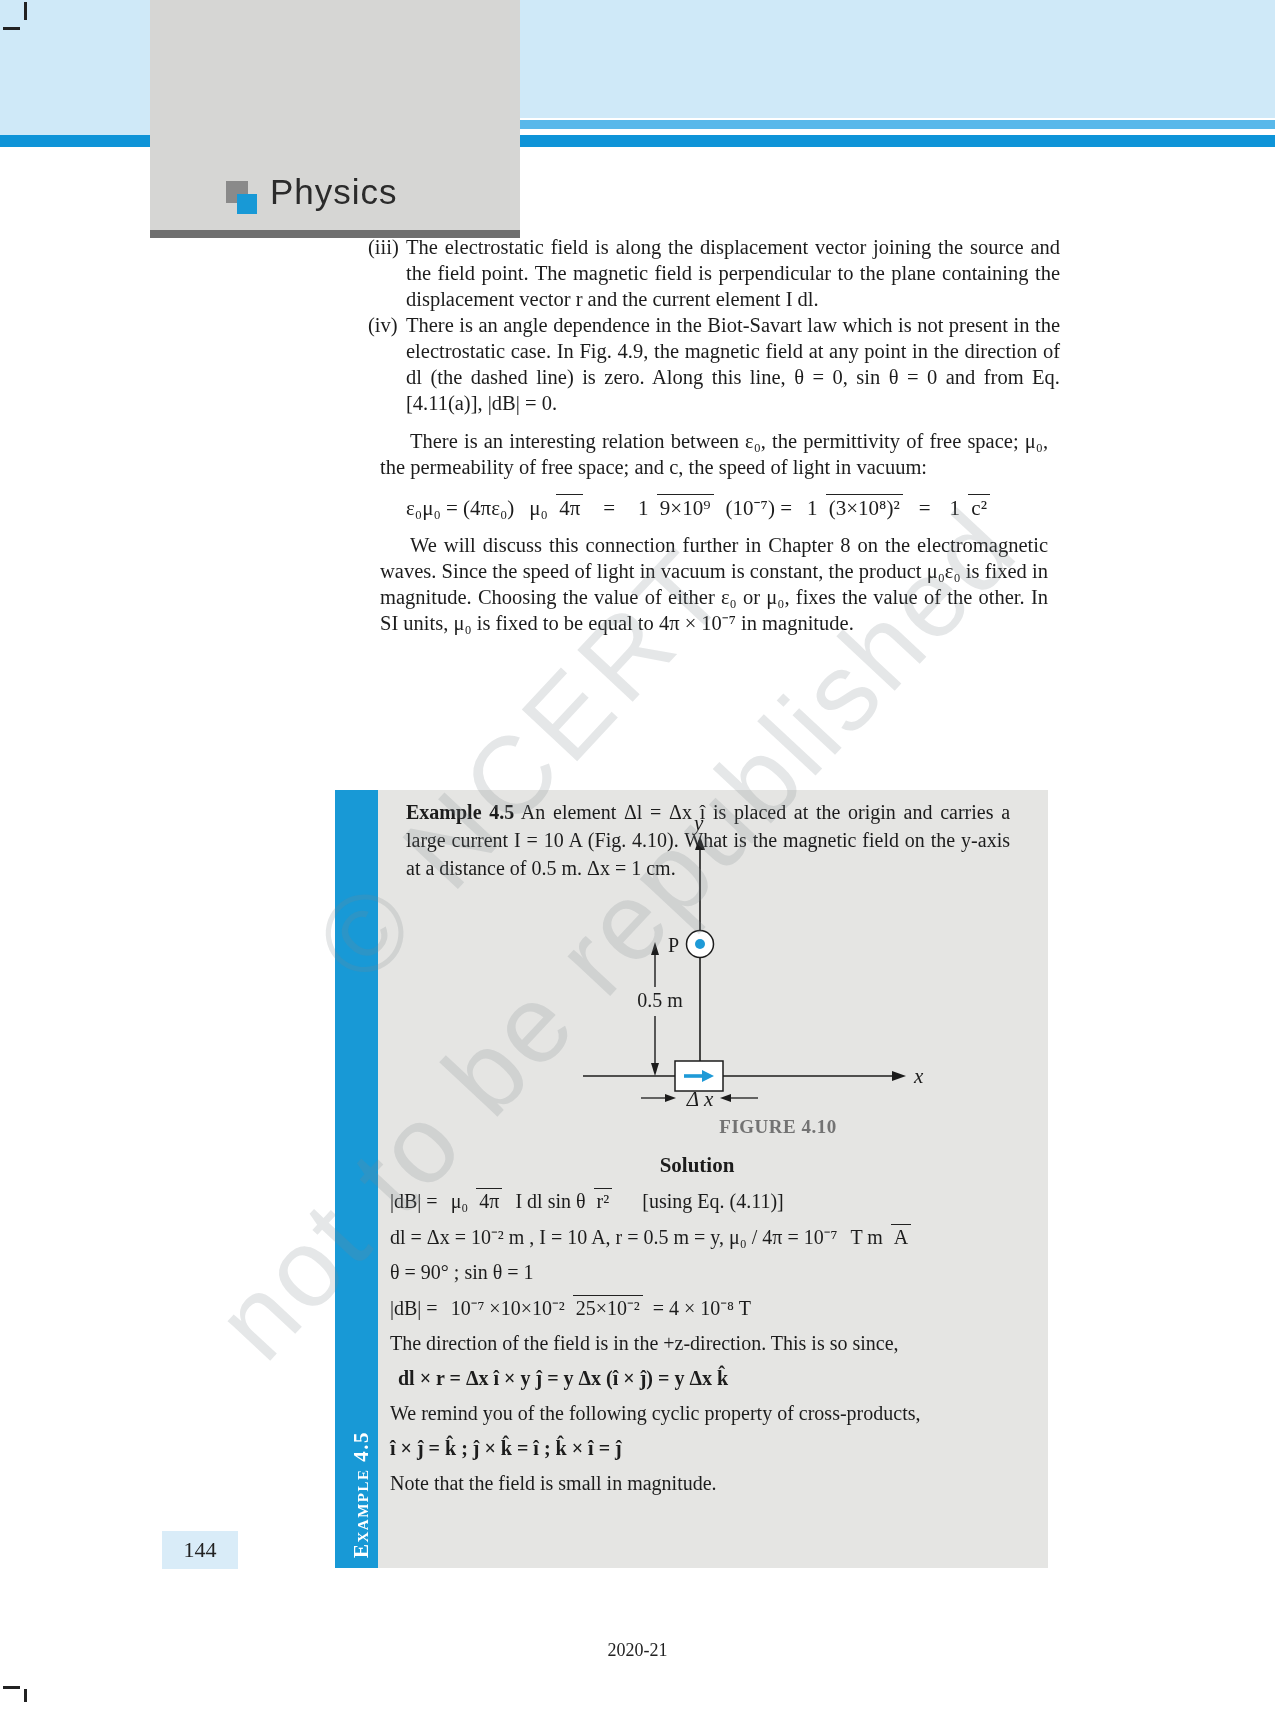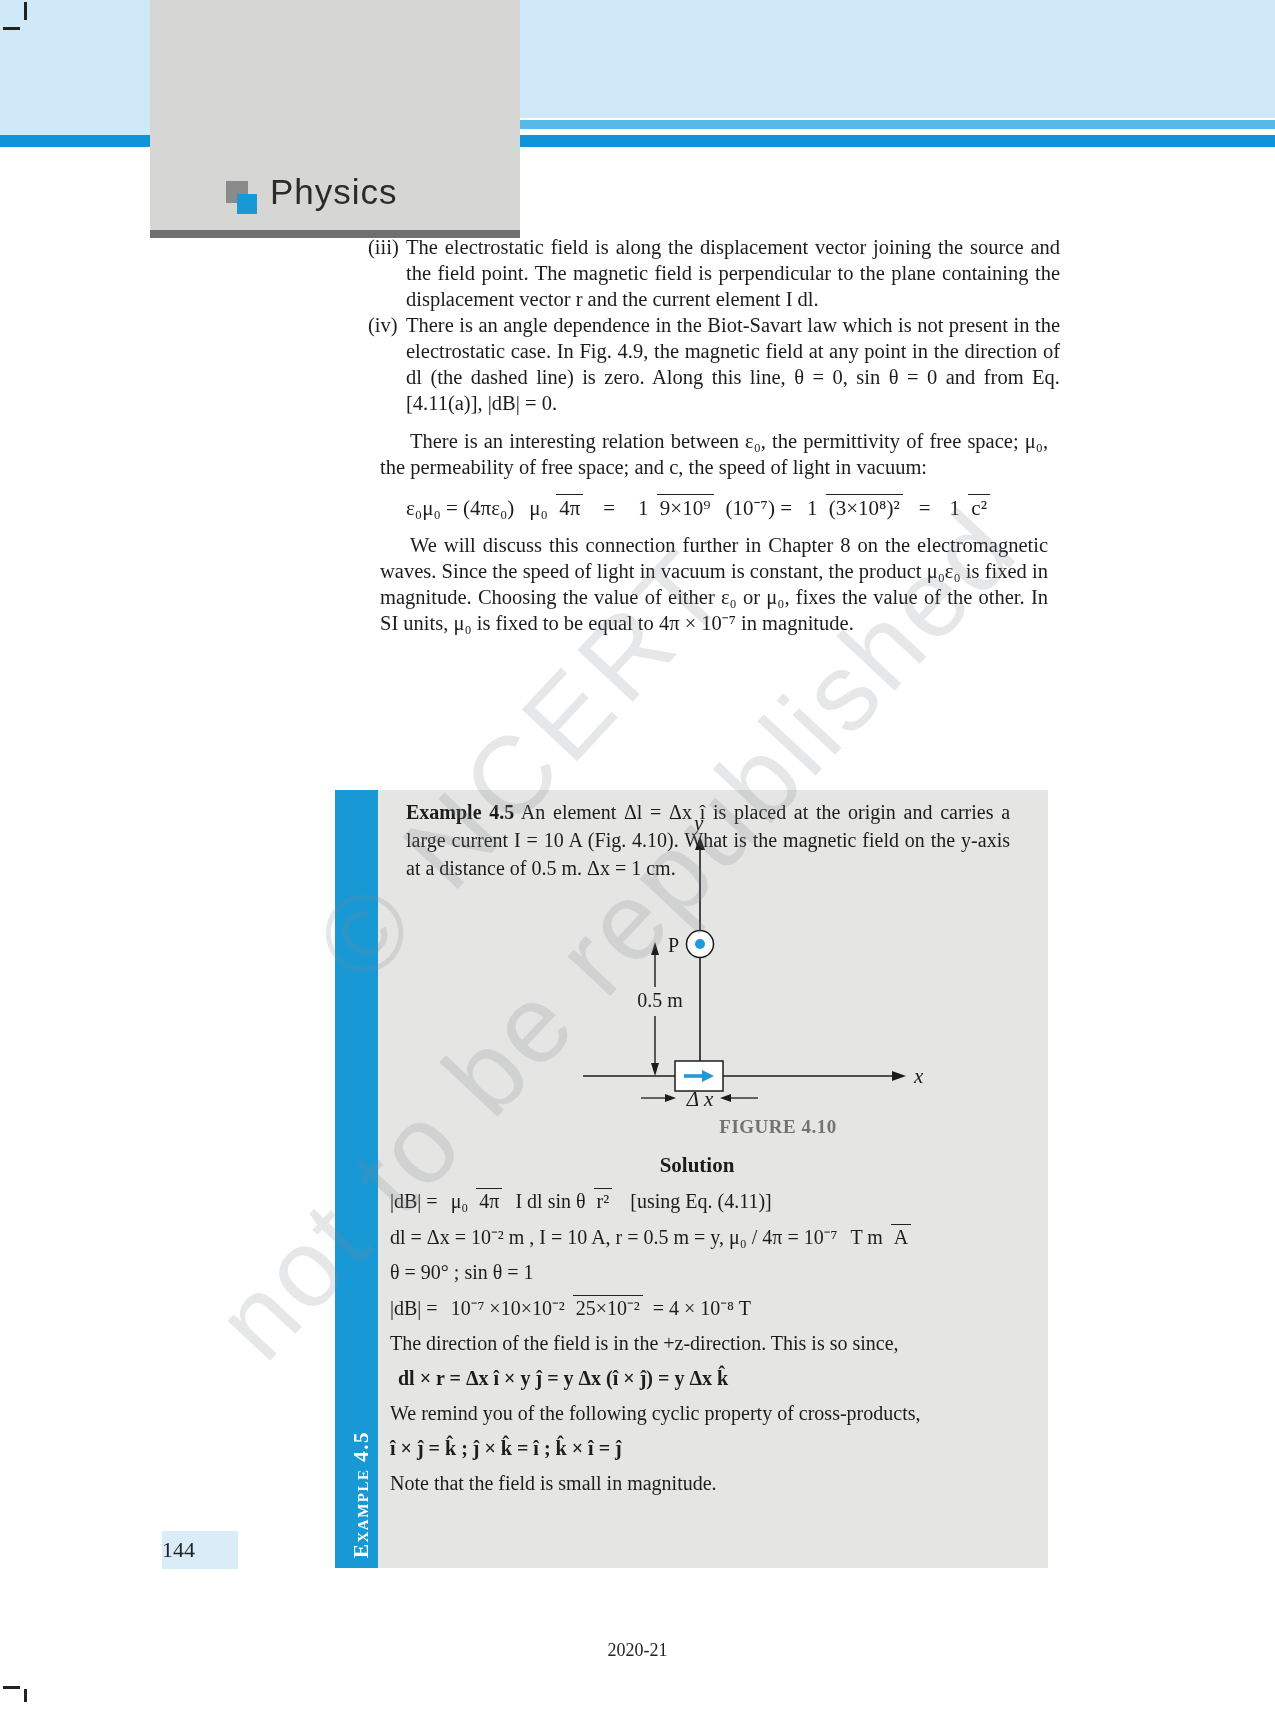--- a/index.html
+++ b/index.html
@@ -53,21 +53,21 @@
 
   .solution{position:absolute;left:12px;right:44px;top:362px;font-size:20px;line-height:26px;}
   .solution-heading{font-weight:700;font-size:21px;text-align:center;}
   .sol-eq{display:flex;align-items:center;gap:10px;margin-top:10px;text-align:left;}
   .sol-line{margin-top:9px;}
   .semi-bold{font-weight:600;}
   .bold{font-weight:700;}
 
   
   .page-num-box{position:absolute;left:162px;top:1531px;width:76px;height:38px;background:#d9ecf8;
-                line-height:38px;font-size:22px;color:#222;}
+                text-align:center;line-height:38px;font-size:22px;color:#222;}
   .footer{position:absolute;left:0;top:1640px;width:1275px;text-align:center;font-size:18px;color:#222;}
 
   
   .wm{position:absolute;z-index:50;pointer-events:none;color:rgba(125,135,140,0.20);
       font-family:"Liberation Sans",sans-serif;white-space:nowrap;font-weight:400;}
   .wm1{left:250px;top:700px;font-size:110px;letter-spacing:8px;transform:rotate(-47deg);transform-origin:center;}
   .wm2{left:60px;top:870px;font-size:110px;letter-spacing:4px;transform:rotate(-47deg);transform-origin:center;}
 
   svg text{font-family:"Liberation Serif",serif;}
 </style>
@@ -178,21 +178,21 @@
       <div class="sol-eq">
         <span>|dB| =</span>
         <span class="frac">
           <span class="num">μ₀</span>
           <span class="den">4π</span>
         </span>
         <span class="frac">
           <span class="num">I dl sin θ</span>
           <span class="den">r²</span>
         </span>
-        <span style="margin-left:8px">[using Eq. (4.11)]</span>
+        <span style="margin-left:20px">[using Eq. (4.11)]</span>
       </div>
 
       <div class="sol-eq">
         <span>dl = Δx = 10⁻² m , I = 10 A,   r = 0.5 m = y,   μ₀ / 4π = 10⁻⁷</span>
         <span class="frac">
           <span class="num">T m</span>
           <span class="den">A</span>
         </span>
       </div>
 

